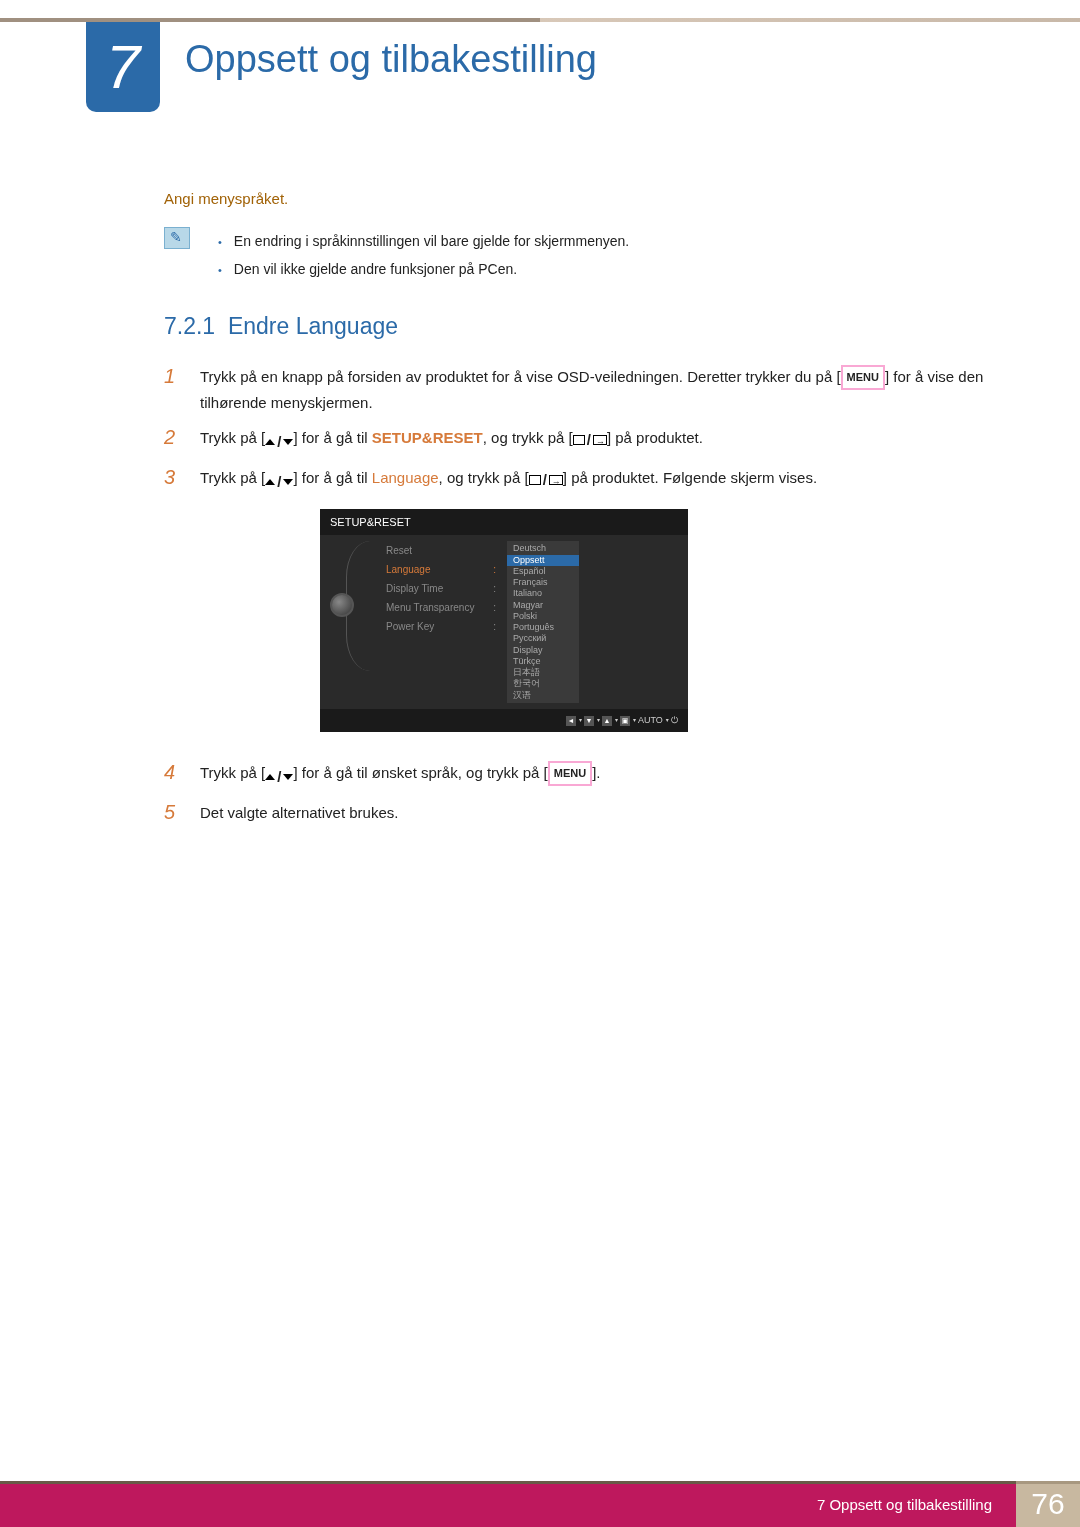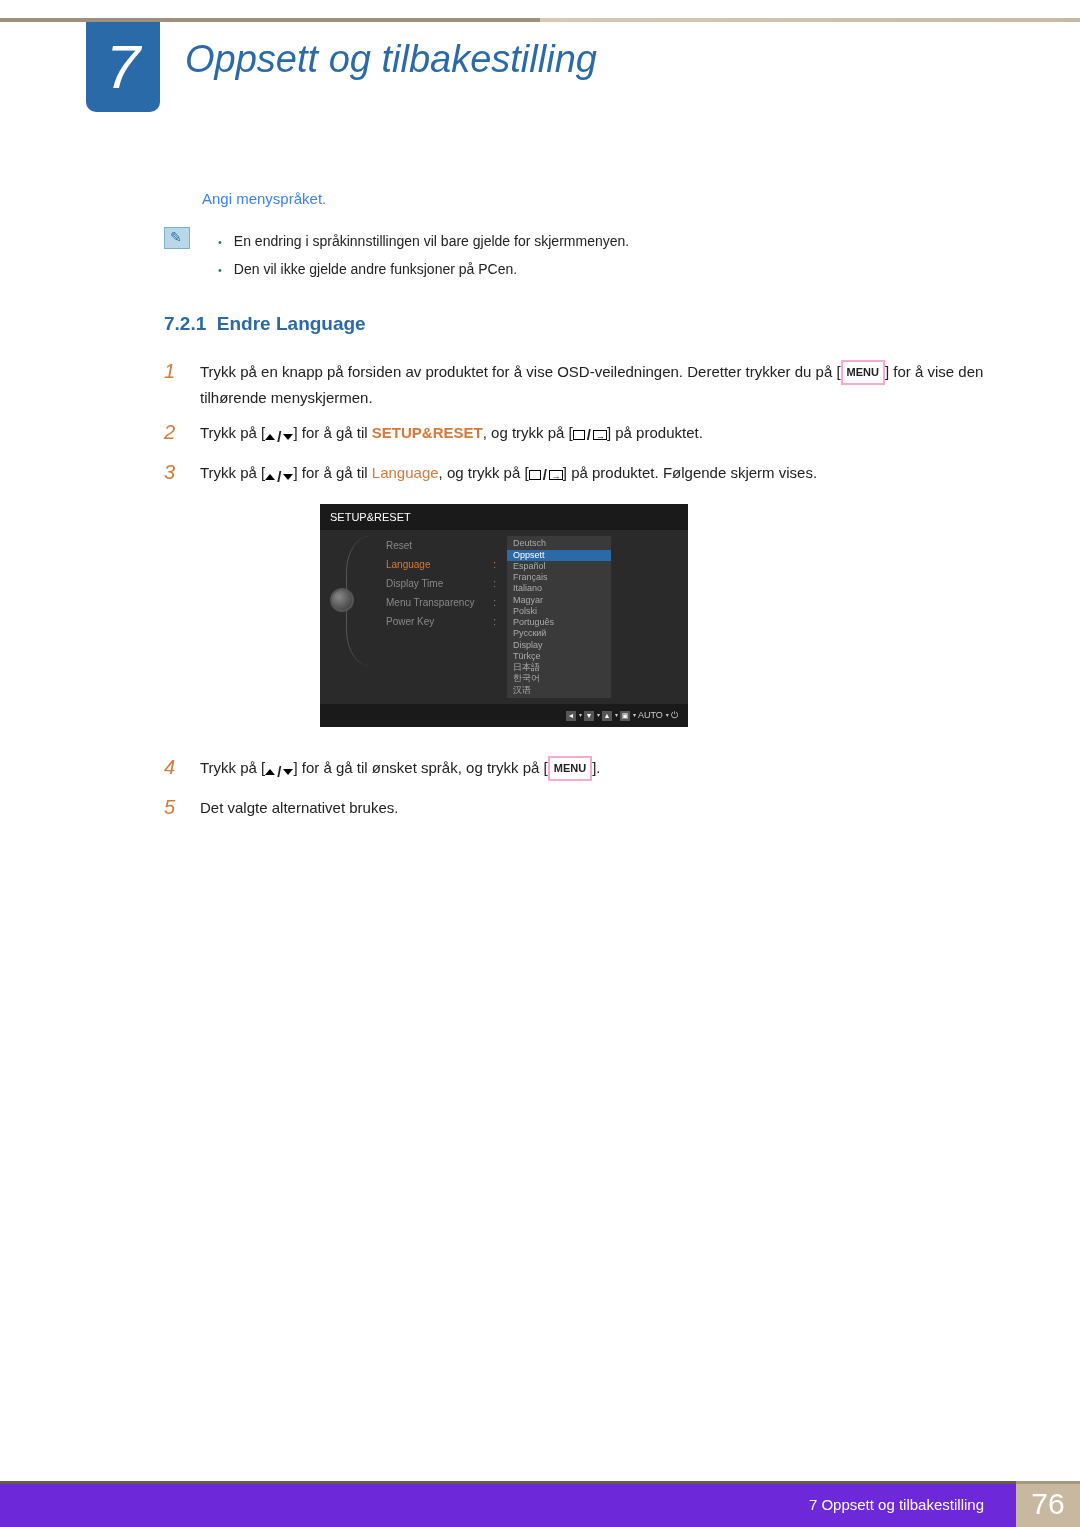--- a/index.html
+++ b/index.html
@@ -29,41 +29,40 @@
     text-align: center;
     line-height: 90px;
     font-style: italic;
   }
   .chapter-title {
     position: absolute;
     top: 38px; left: 185px;
     font-size: 38px;
     color: #2b6aa8;
     font-weight: 400;
-    font-style: italic;
   }
   .content {
     position: absolute;
     top: 190px; left: 86px; right: 90px;
   }
   .section-heading {
     color: #2b6aa8;
     font-size: 30px;
     font-weight: 400;
     margin-bottom: 26px;
   }
   .section-num {
     display: inline-block;
     width: 68px;
   }
   .intro-text {
     font-size: 15px;
-    margin-left: 116px;
+    margin-left: 78px;
     margin-bottom: 20px;
-    color: #3b82f6;
+    color: #a16207;
   }
   .note-block {
     margin-left: 78px;
     display: flex;
     align-items: flex-start;
     gap: 28px;
     margin-bottom: 30px;
   }
   .note-icon {
     width: 26px; height: 22px;
@@ -86,22 +85,22 @@
     color: #222;
   }
   .note-list li::before {
     content: "•";
     color: #2b6aa8;
     margin-right: 12px;
     font-size: 11px;
   }
   .subsection-heading {
     color: #2b6aa8;
-    font-size: 19px;
-    font-weight: 700;
+    font-size: 23px;
+    font-weight: 400;
     margin-left: 78px;
     margin-bottom: 24px;
   }
   .steps {
     margin-left: 78px;
   }
   .step {
     display: flex;
     gap: 18px;
     font-size: 15px;
@@ -201,21 +200,21 @@
     border-top: none; border-bottom: none; border-right: none;
   }
   .osd-menu {
     margin-left: 54px;
     width: 110px;
     line-height: 1.9;
   }
   .osd-menu div { color: #888; }
   .osd-menu .sel { color: #d67a3a; }
   .osd-langs {
-    width: 104px;
+    width: 72px;
     background: #3a3a3a;
     line-height: 1.25;
     padding: 2px 0;
   }
   .osd-langs div { padding: 0 6px; color: #aaa; font-size: 9px; }
   .osd-langs .hl { background: #2b6aa8; color: #fff; }
   .osd-bottom {
     background: #1a1a1a;
     padding: 4px 10px;
     display: flex;
@@ -241,25 +240,25 @@
   
   .footer {
     position: absolute;
     bottom: 0; left: 0; right: 0;
     height: 46px;
     display: flex;
     align-items: stretch;
   }
   .footer-bar {
     flex: 1;
-    background: #6d28d9;
+    background: #be185d;
     display: flex;
     align-items: center;
     justify-content: flex-end;
-    padding-right: 32px;
+    padding-right: 24px;
     color: #fff;
     font-size: 15px;
     position: relative;
   }
   .footer-bar::before {
     content: "";
     position: absolute;
     left: 0; right: 0; top: 0;
     height: 3px;
     background: #6a5a48;

